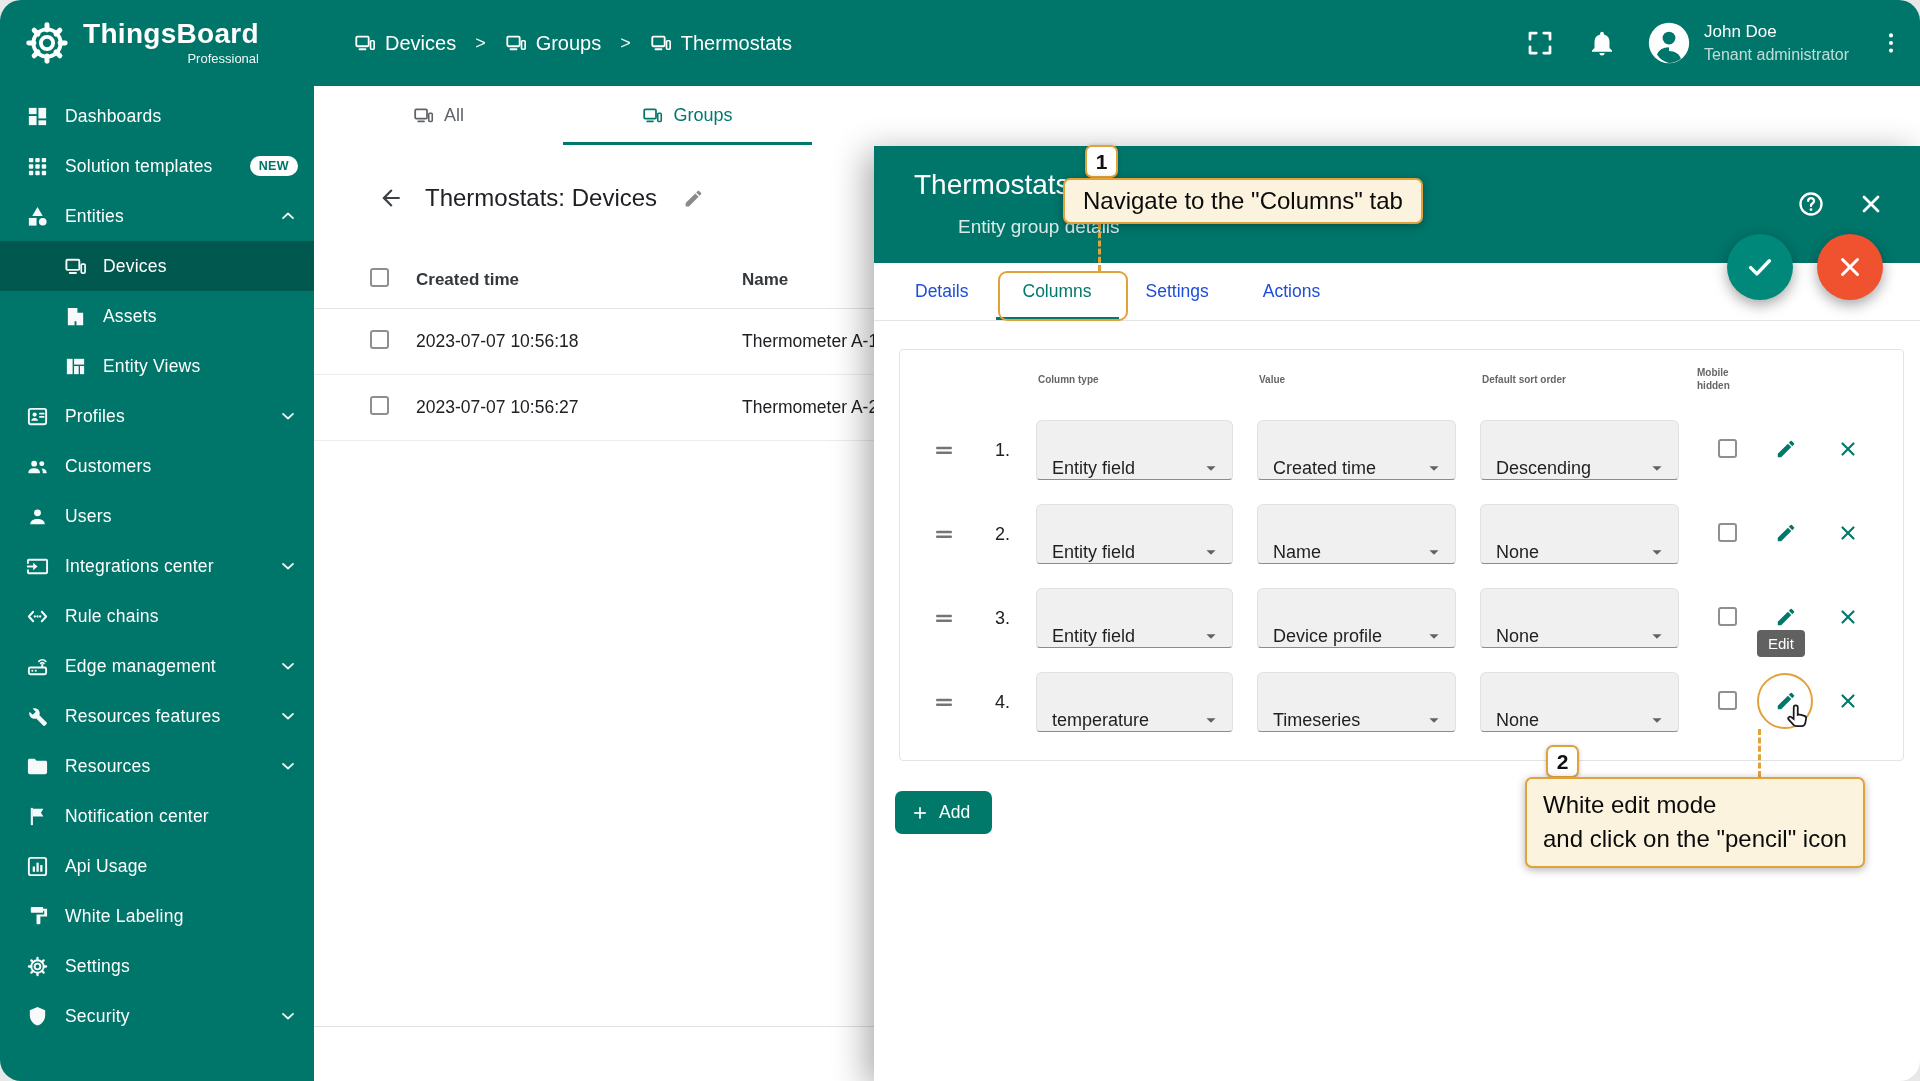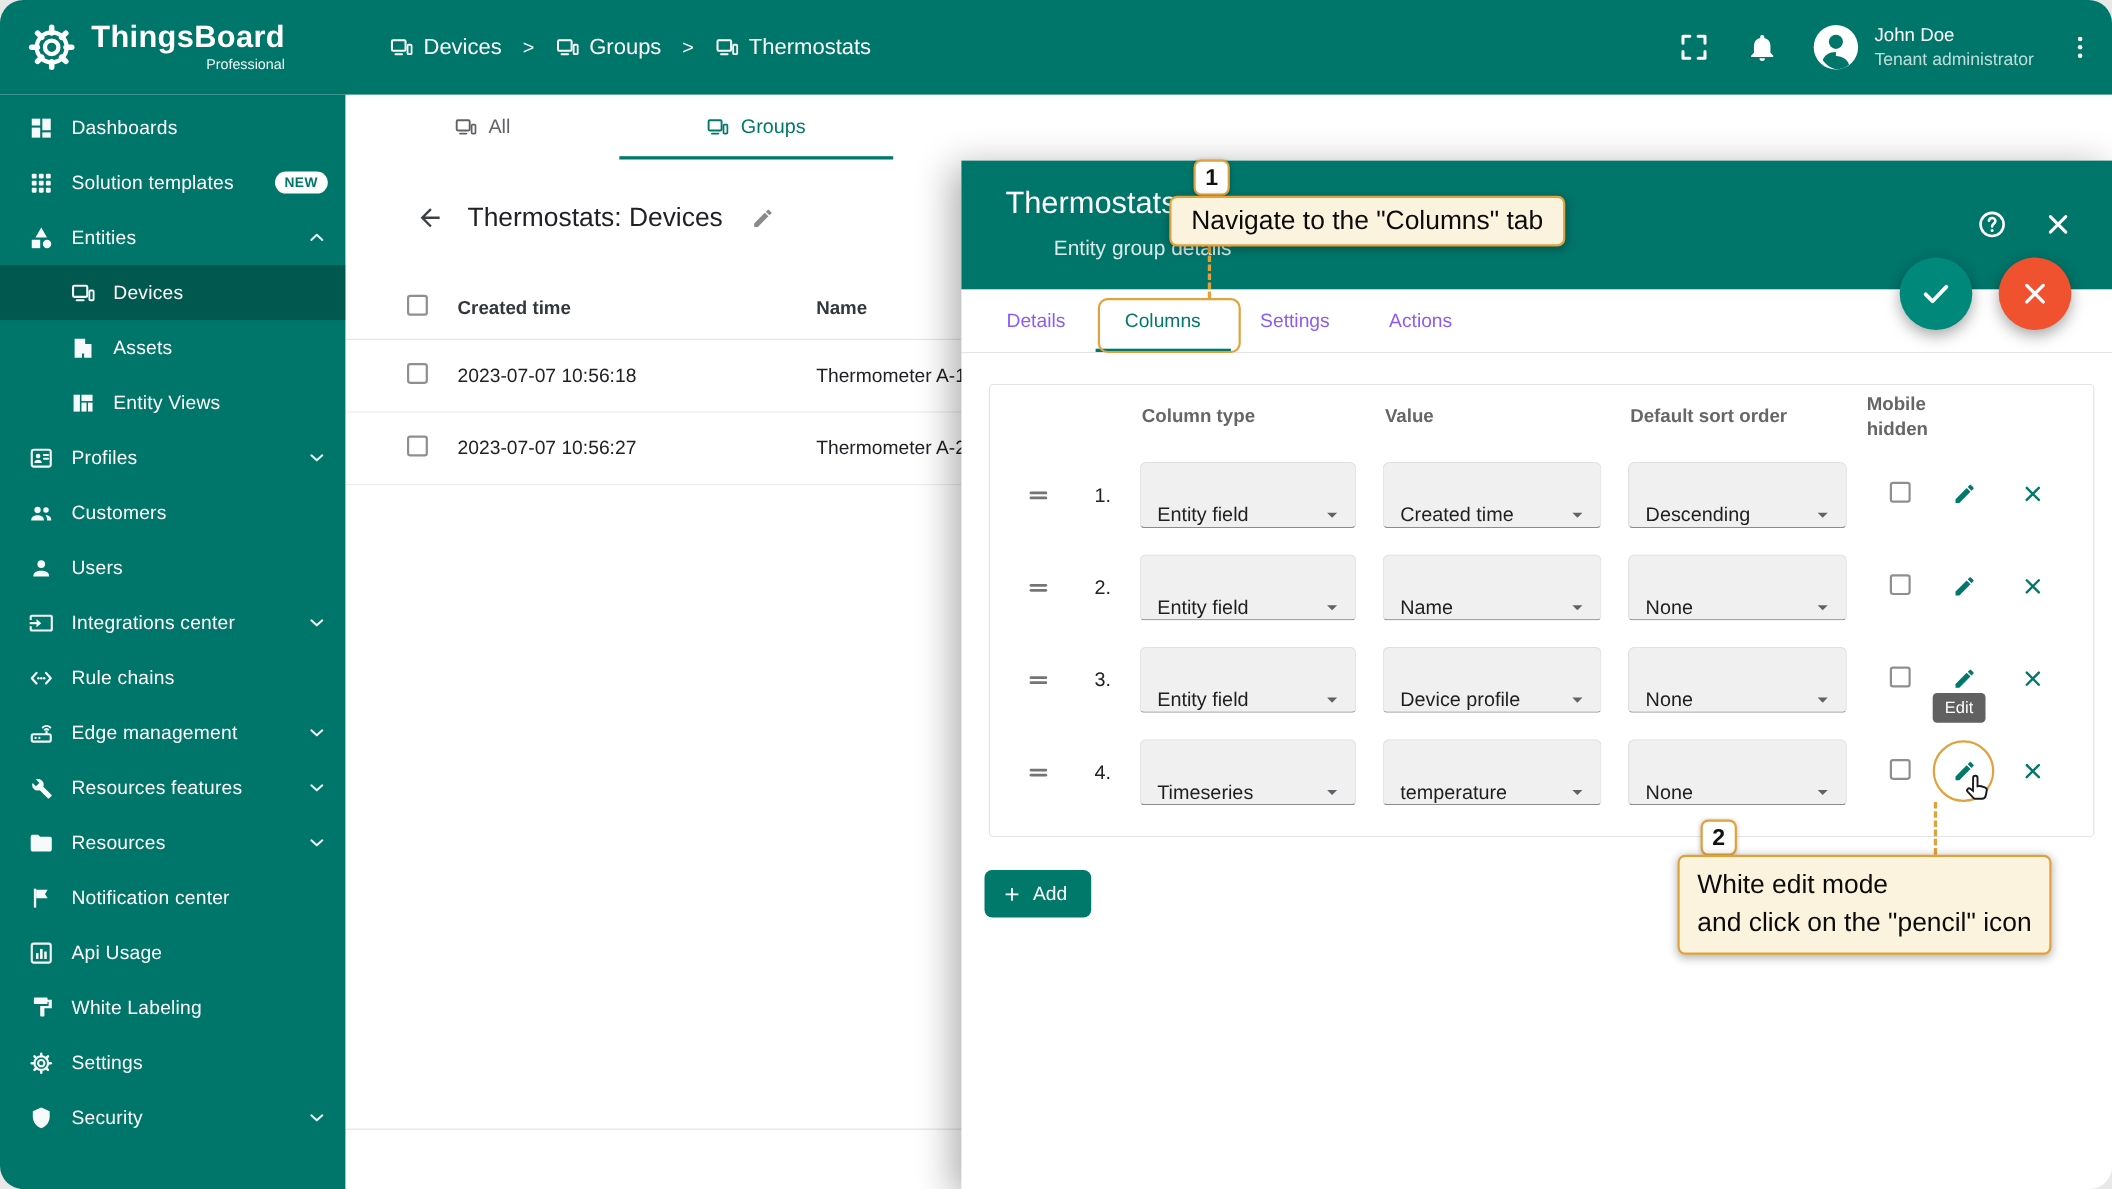--- a/index.html
+++ b/index.html
@@ -76,26 +76,26 @@
   .panel-sub{font-size:19px; opacity:.85; margin-top:14px;margin-left:44px;}
   .ph-btn{position:absolute; top:44px; width:28px; height:28px; color:#fff;}
   .ph-btn .icon{width:100%; height:100%;}
   .ph-help{right:95px;}
   .ph-close{right:35px;}
   .fab{position:absolute; width:66px; height:66px; border-radius:50%; display:flex; align-items:center; justify-content:center; color:#fff; z-index:32; box-shadow:0 5px 14px rgba(0,0,0,.35); cursor:pointer;}
   .fab .icon{width:30px; height:30px;}
   .fab-apply{left:853px; top:88px; background:var(--fab-apply);}
   .fab-close{left:943px; top:88px; background:var(--fab-close);}
   .panel-tabs{height:58px; display:flex; align-items:stretch; border-bottom:1px solid #E4E4E4; padding-left:14px;}
-  .ptab{display:flex; align-items:center; padding:0 27px; font-size:17.5px; font-weight:500; color:#8b5cf6; position:relative; cursor:pointer;}
+  .ptab{display:flex; align-items:center; padding:0 27px; font-size:17.5px; font-weight:500; color:#1d4ed8; position:relative; cursor:pointer;}
   .ptab.active{color:var(--accent);}
   .ptab.active::after{content:""; position:absolute; left:0; right:0; bottom:0; height:3px; background:var(--accent);}
   .columns-card{margin:28px 16px 0 25px; border:1px solid #E3E3E3; border-radius:4px; background:#fff; padding-bottom:16px;}
   .ct-head,.ct-row{display:grid; grid-template-columns:70px 48px 221px 223px 223px 70px 62px 62px; align-items:center;}
-  .ct-head{height:58px; color:#666; font-size:17px; font-weight:600;}
+  .ct-head{height:58px; color:#666; font-size:10px; font-weight:600;}
   .h-type{grid-column:3; padding-left:20px;}
   .h-value{grid-column:4; padding-left:20px;}
   .h-sort{grid-column:5; padding-left:20px;}
   .h-mobile{grid-column:6; padding-left:12px; line-height:1.3; max-width:72px;}
   .ct-row{height:84px;}
   .drag{width:24px; height:24px; color:#757575; margin-left:32px; cursor:grab;}
   .ct-index{font-size:18px; color:#202124; text-align:right; padding-right:8px;}
   .select{height:60px; margin:0 6px 0 18px; background:#F0F0F0; border:1px solid #E1E1E1; border-bottom:1px solid #8C8C8C; border-radius:6px 6px 4px 4px; display:flex; align-items:flex-end; padding:0 10px 0 15px; cursor:pointer;}
   .select-text{flex:1; font-size:18px; color:#1f1f1f; white-space:nowrap; overflow:hidden;}
   .caret{width:22px; height:22px; color:#5f6368; flex:none;}
@@ -791,29 +791,29 @@
             <span class="icon drag">
               <svg viewBox="0 0 24 24" width="100%" height="100%" aria-hidden="true">
                 <g fill="currentColor">
                   <rect x="4" y="8.8" width="16" height="2.5" rx="1.2"></rect>
                   <rect x="4" y="13.4" width="16" height="2.5" rx="1.2"></rect>
                 </g>
               </svg>
             </span>
             <span class="ct-index">4.</span>
             <div class="select">
+              <span class="select-text">temperature</span>
+              <span class="icon caret">
+                <svg viewBox="0 0 24 24" width="100%" height="100%" aria-hidden="true">
+                  <path d="M7 10l5 5 5-5z" fill="currentColor"></path>
+                </svg>
+              </span>
+            </div>
+            <div class="select">
               <span class="select-text">Timeseries</span>
-              <span class="icon caret">
-                <svg viewBox="0 0 24 24" width="100%" height="100%" aria-hidden="true">
-                  <path d="M7 10l5 5 5-5z" fill="currentColor"></path>
-                </svg>
-              </span>
-            </div>
-            <div class="select">
-              <span class="select-text">temperature</span>
               <span class="icon caret">
                 <svg viewBox="0 0 24 24" width="100%" height="100%" aria-hidden="true">
                   <path d="M7 10l5 5 5-5z" fill="currentColor"></path>
                 </svg>
               </span>
             </div>
             <div class="select">
               <span class="select-text">None</span>
               <span class="icon caret">
                 <svg viewBox="0 0 24 24" width="100%" height="100%" aria-hidden="true">

